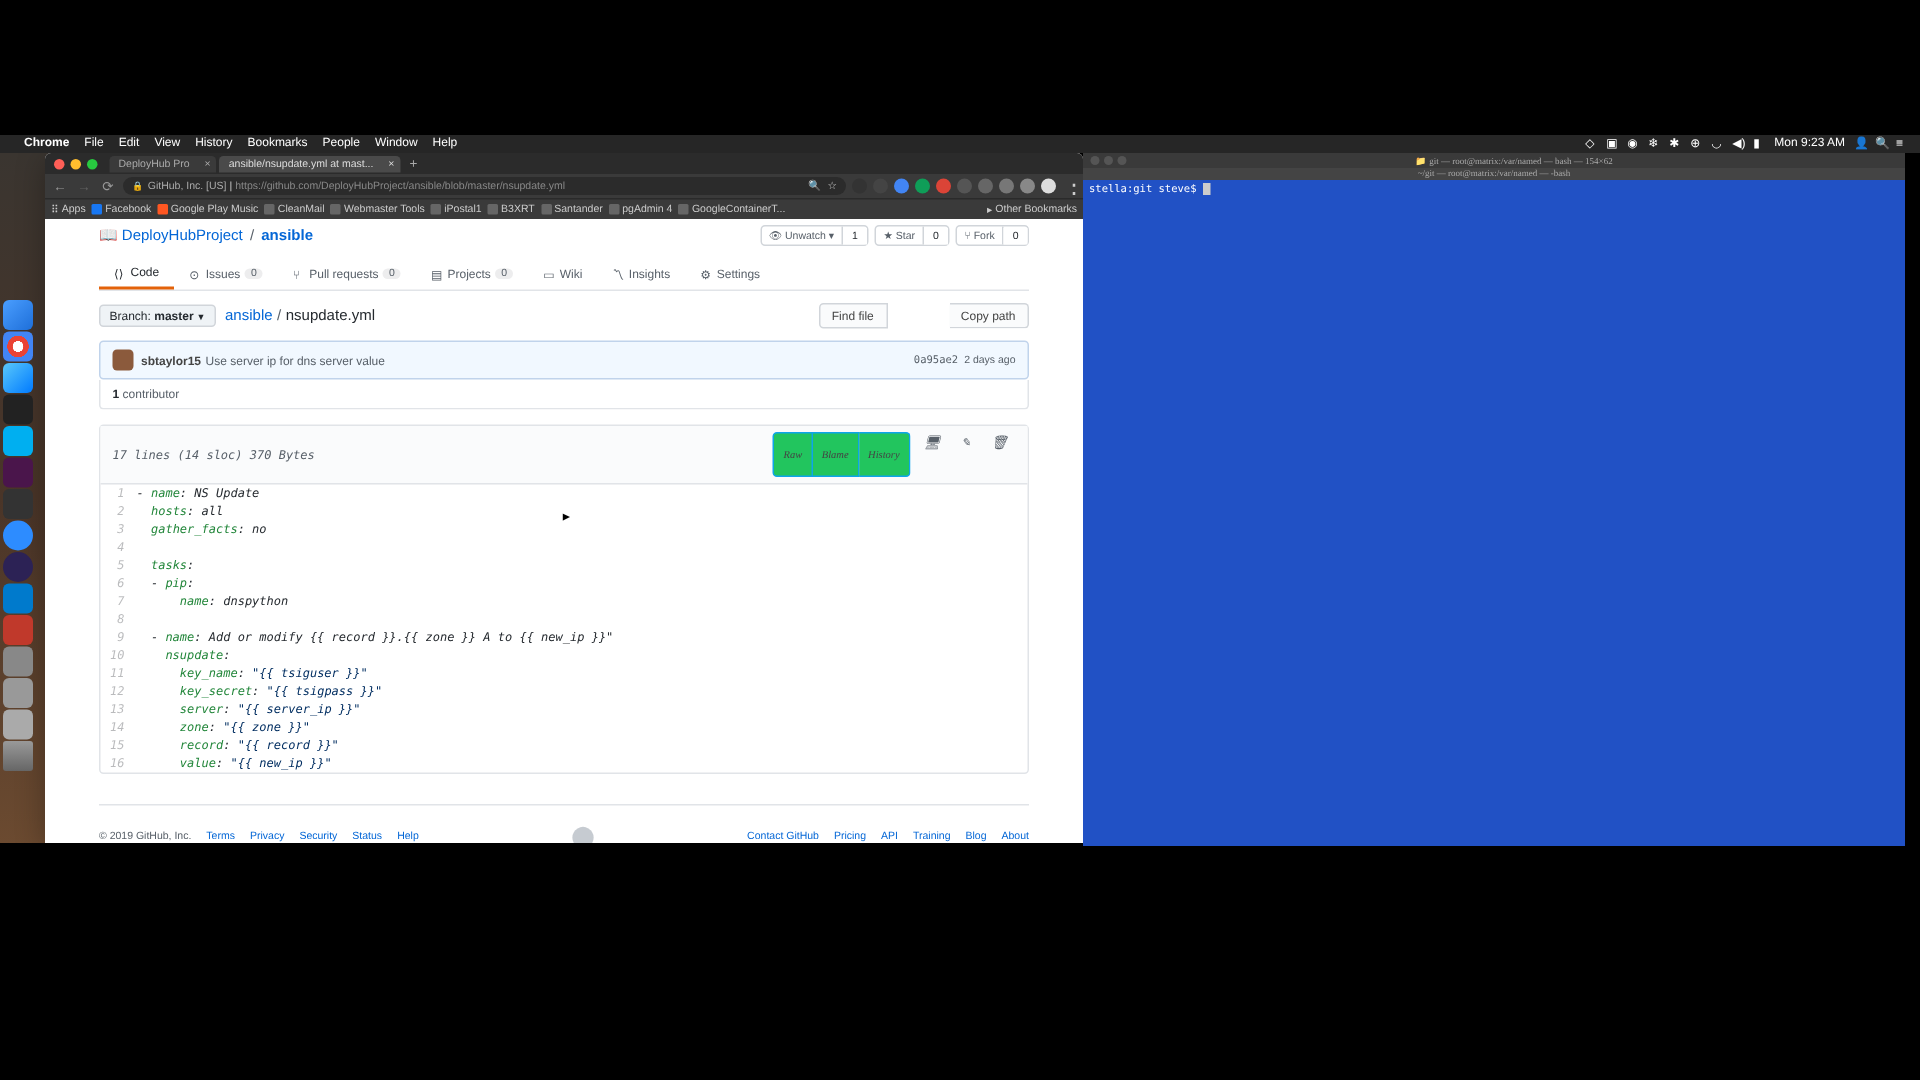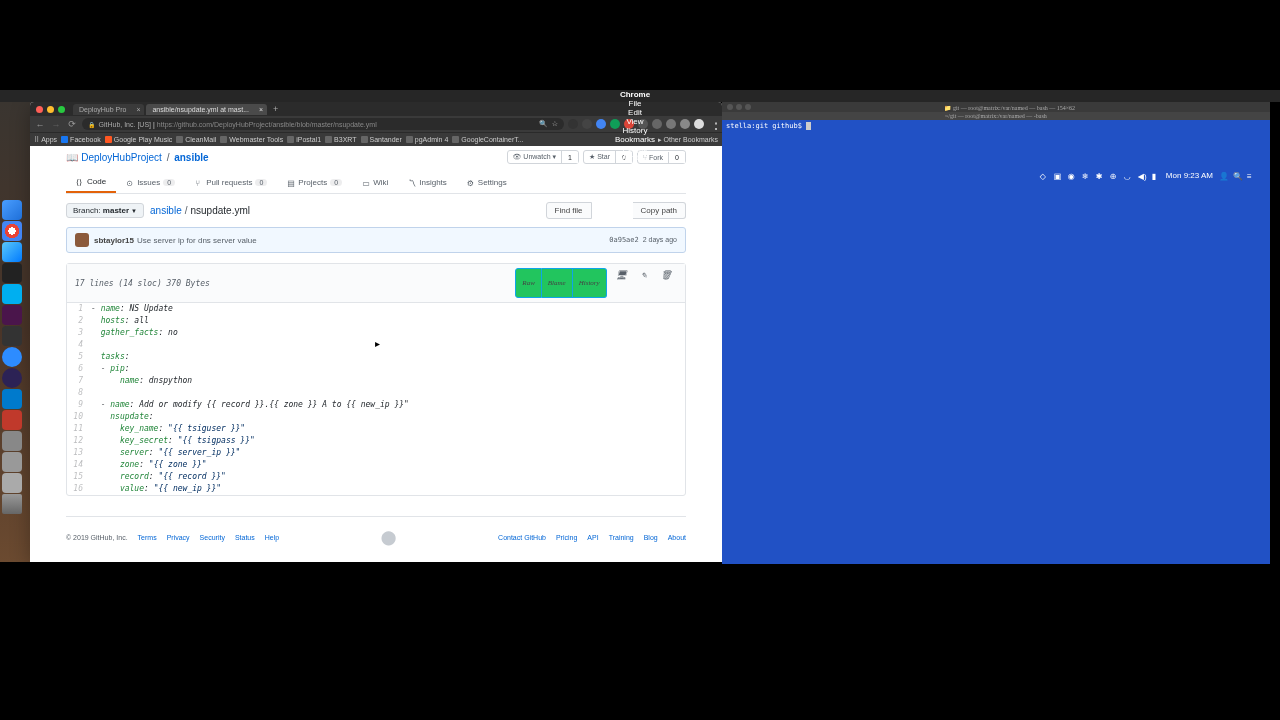--- a/index.html
+++ b/index.html
@@ -1,19 +1,19 @@
 <!DOCTYPE html>
 <html><head>
 <meta charset="utf-8">
 <style>
 * { margin: 0; padding: 0; box-sizing: border-box; }
 body { font-family: -apple-system, BlinkMacSystemFont, "Segoe UI", Helvetica, Arial, sans-serif; background: #000; width: 1280px; height: 720px; overflow: hidden; position: relative; }
 
 
-.menubar { position: absolute; top: 90px; left: 0; right: 0; height: 12px; background: rgba(40,40,40,0.95); display: flex; align-items: center; padding: 0 25px; color: #fff; font-size: 8px; z-index: 100; flex-direction: column; }
+.menubar { position: absolute; top: 90px; left: 0; right: 0; height: 12px; background: rgba(40,40,40,0.95); display: flex; align-items: flex-start; padding: 0 8px; color: #fff; font-size: 8px; z-index: 100; }
 .menubar .apple { margin-right: 8px; }
 .menubar .app-name { font-weight: 600; margin-right: 10px; }
 .menubar .menu-item { margin-right: 10px; }
 .menubar .right { margin-left: auto; display: flex; align-items: center; gap: 6px; }
 .menubar .right span { display: inline-block; }
 .status-icon { width: 8px; height: 8px; display: inline-flex; align-items: center; justify-content: center; }
 
 
 .desktop { position: absolute; top: 102px; left: 0; width: 720px; height: 460px; background: linear-gradient(180deg, #3a3530 0%, #4a3528 50%, #6b4a30 100%); }
 
@@ -339,20 +339,21 @@
           <div class="btn">Copy path</div>
         </div>
       </div>
 
       <div class="commit-box">
         <div class="avatar"></div>
         <span class="author">sbtaylor15</span>
         <span class="commit-msg">Use server ip for dns server value</span>
         <span class="commit-meta"><span class="commit-hash">0a95ae2</span><span>2 days ago</span></span>
       </div>
+      <div class="contrib"><b>1</b> <span>contributor</span></div>
 
       <div class="code-box">
         <div class="code-header">
           <span>17 lines (14 sloc)  370 Bytes</span>
           <div class="actions">
             <div class="abtn">Raw</div>
             <div class="abtn">Blame</div>
             <div class="abtn">History</div>
             <span class="ibtn">🖥</span>
             <span class="ibtn">✎</span>
@@ -450,17 +451,17 @@
 
 <div class="terminal">
   <div class="term-titlebar">
     <span class="dot"></span>
     <span class="dot"></span>
     <span class="dot"></span>
     <span class="term-title-center">📁 <span>git — root@matrix:/var/named — bash — 154×62</span></span>
   </div>
   <div class="term-subbar">~/git — root@matrix:/var/named — -bash</div>
   <div class="term-body">
-    <span class="term-prompt">stella:git github$ </span><span class="term-cursor"></span>
+    <span class="term-prompt">stella:git steve$ </span><span class="term-cursor"></span>
   </div>
 </div>
 
 <div class="cursor-pointer">▸</div>
 
 </body></html>

